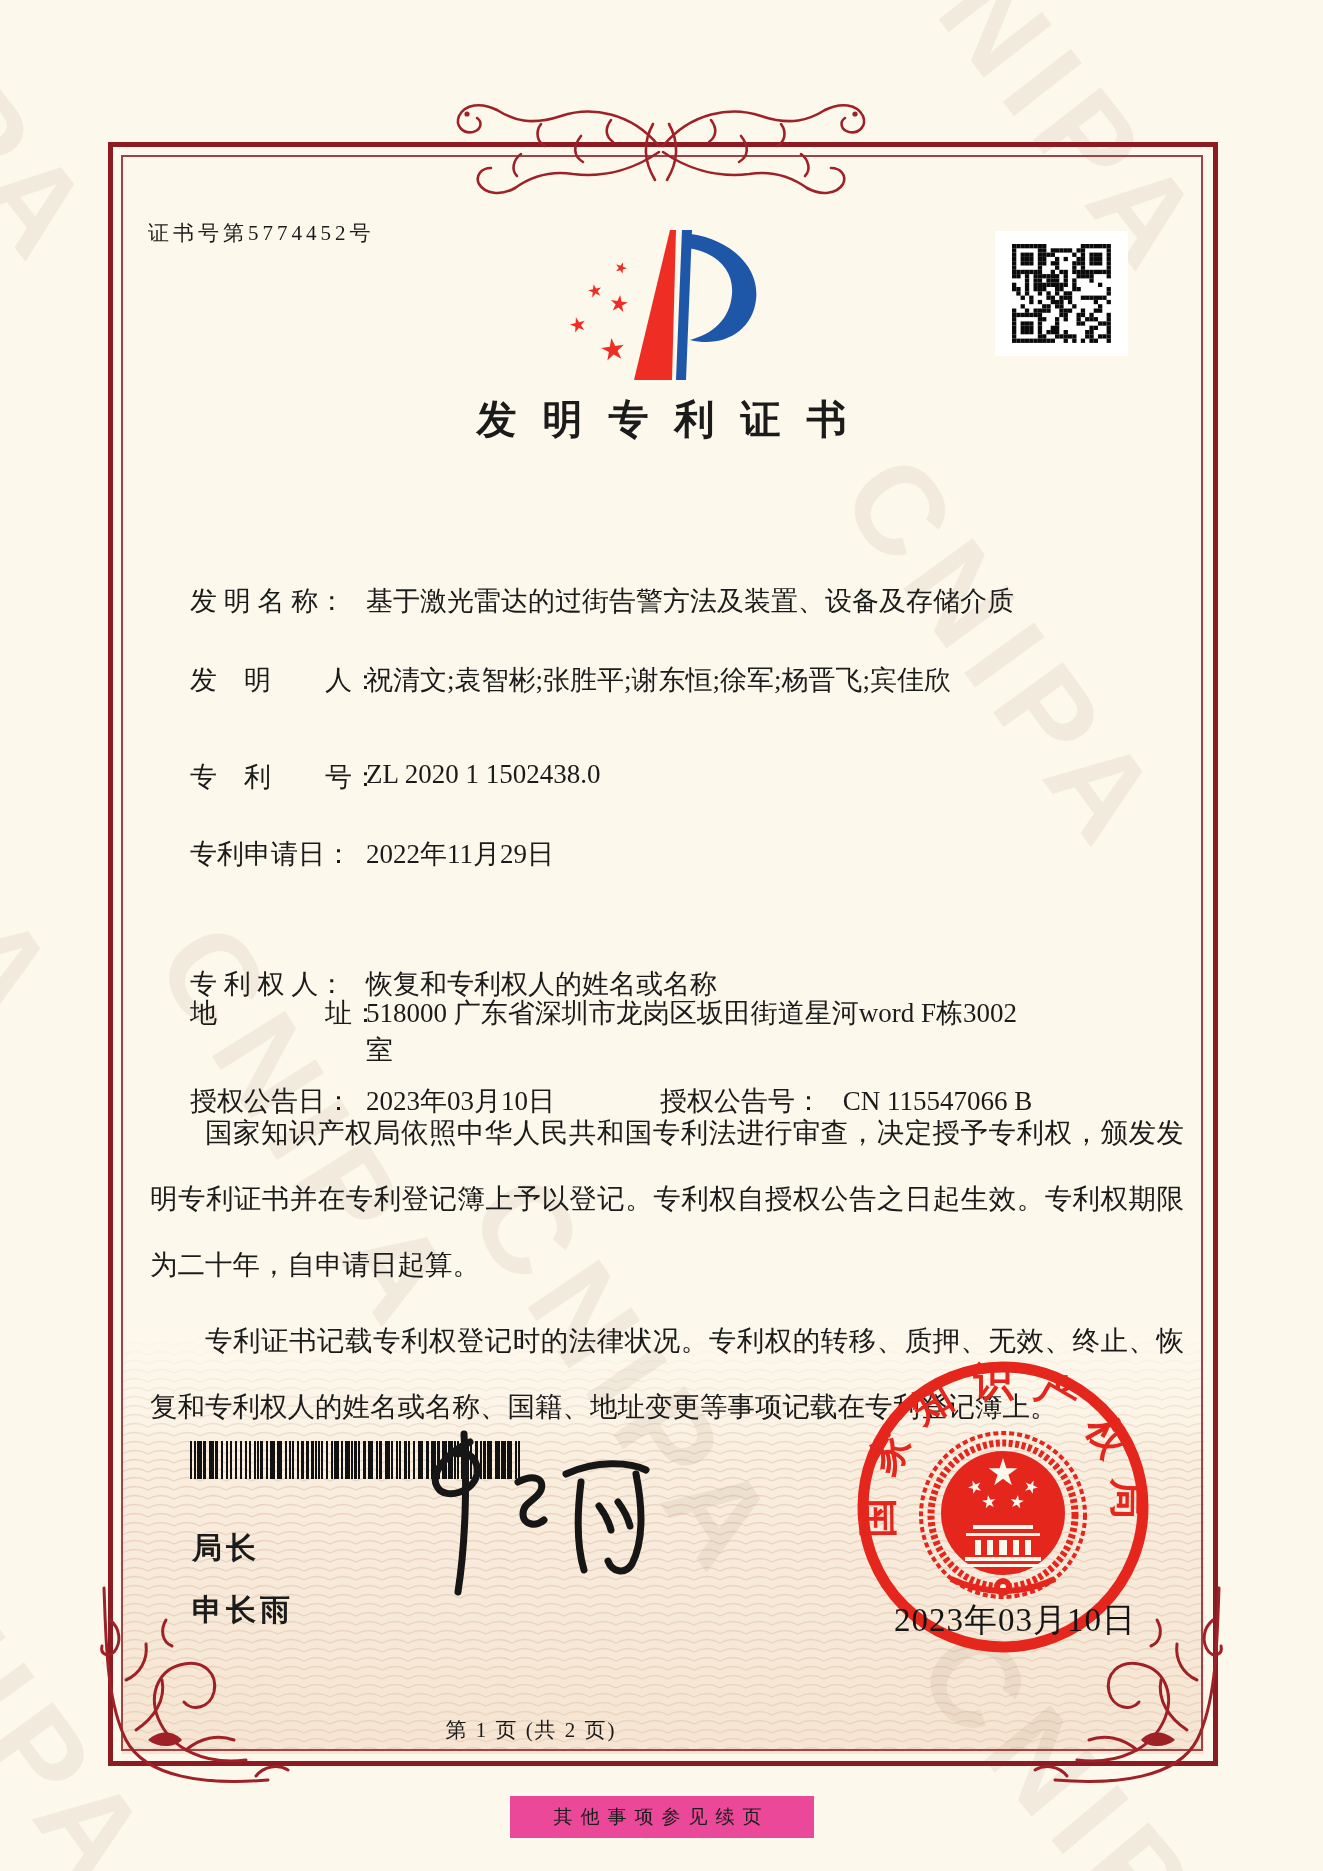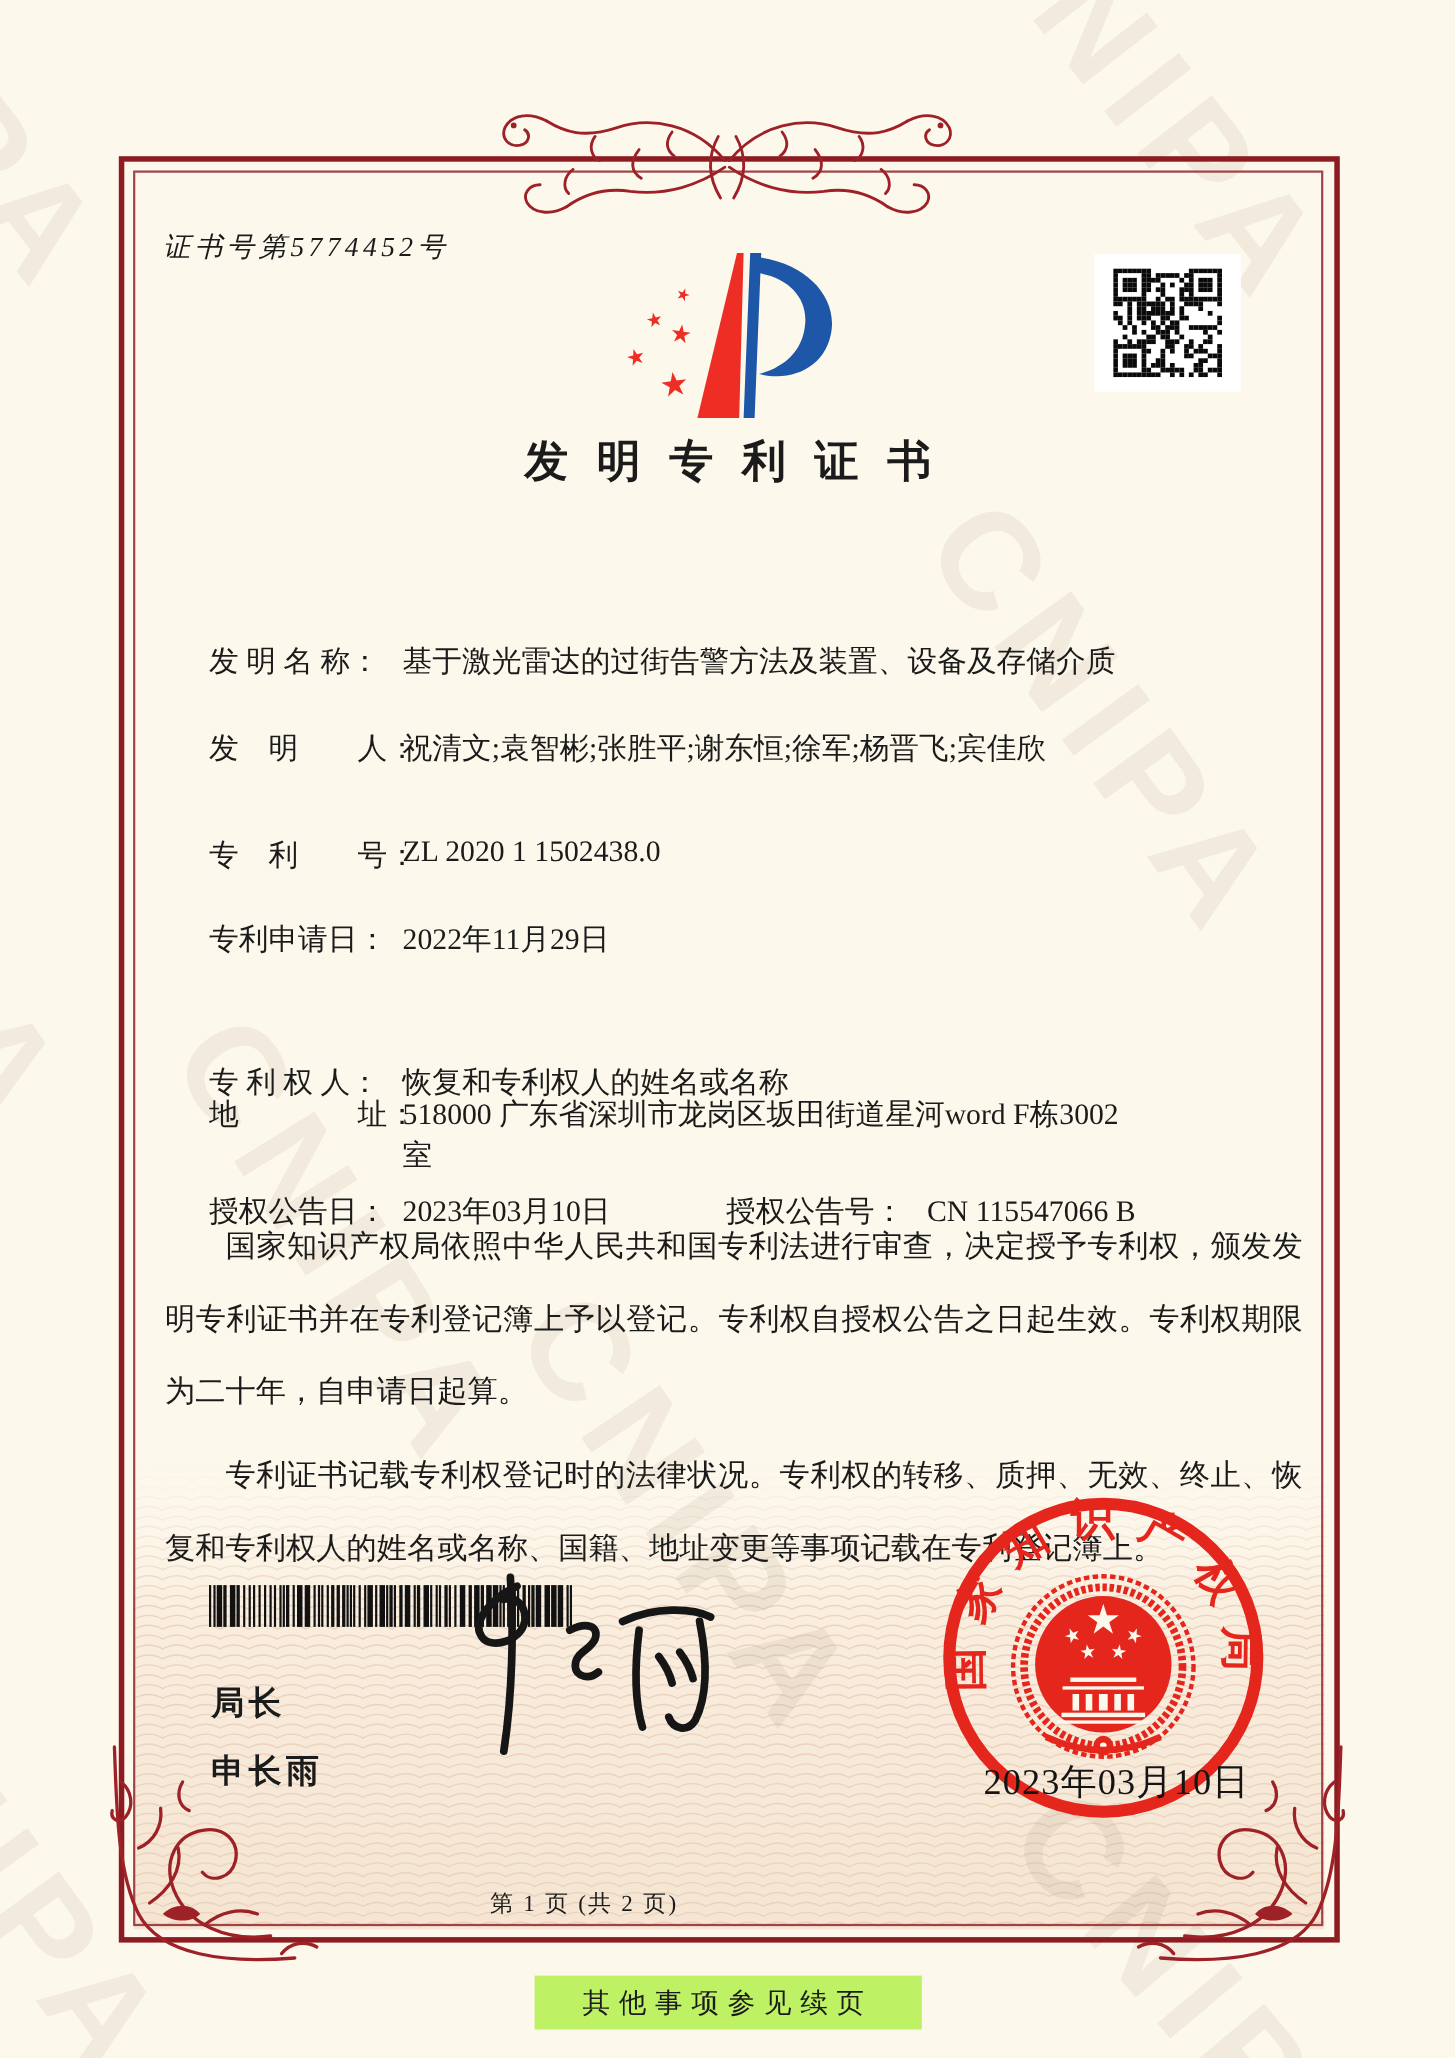--- a/index.html
+++ b/index.html
@@ -20,21 +20,21 @@
   
   .frame-outer{position:absolute;left:108px;top:142px;width:1100px;height:1614px;
       border:5px solid #8c1c22;z-index:3;}
   .frame-inner{position:absolute;left:121px;top:155px;width:1078px;height:1592px;
       border:2px solid #a04349;z-index:3;}
 
   .orn{position:absolute;z-index:4;}
 
   
   .content{position:absolute;inset:0;z-index:5;}
-  .certno{position:absolute;left:148px;top:208px;font-size:25px;letter-spacing:4px;font-style:italic;}
+  .certno{position:absolute;left:148px;top:219px;font-size:21px;letter-spacing:4px;}
   .logo{position:absolute;left:560px;top:228px;}
   .qrbox{position:absolute;left:995px;top:231px;width:133px;height:125px;background:#fff;}
   .qrbox svg{position:absolute;left:17px;top:13px;}
   .title{position:absolute;left:0;width:1323px;top:392px;text-align:center;font-size:40px;
       font-weight:bold;letter-spacing:26px;text-indent:26px;}
   .row{position:absolute;left:190px;font-size:27px;white-space:nowrap;}
   .row .lbl{display:inline-block;}
   .row .val{position:absolute;left:176px;top:0;white-space:nowrap;}
   .row .val2{position:absolute;left:176px;top:37px;}
   .pair2{position:absolute;left:470px;top:0;}
@@ -44,21 +44,21 @@
   .barcode{position:absolute;left:190px;top:1441px;}
   .officer{position:absolute;left:192px;font-family:Liberation Mono, monospace;
       font-weight:bold;font-size:30px;letter-spacing:4px;}
   .sig{position:absolute;left:378px;top:1420px;}
   .seal{position:absolute;left:853px;top:1357px;z-index:6;}
   .sealdate{position:absolute;left:870px;top:1598px;width:290px;text-align:center;font-size:33px;
       color:#141414;z-index:7;letter-spacing:1px;}
   .pagenum{position:absolute;left:0;width:1062px;top:1716px;text-align:center;font-size:21px;
       letter-spacing:2px;z-index:5;}
   .contbox{position:absolute;left:0;width:1323px;top:1796px;text-align:center;z-index:5;}
-  .contbox span{display:inline-block;background:#bef264;padding:8px 44px;font-size:25px;letter-spacing:8px;}
+  .contbox span{display:inline-block;background:#ec4899;padding:8px 44px;font-size:19px;letter-spacing:8px;}
 </style>
 </head>
 <body>
 
 <div class="page">
 
   <div class="wm" style="left:-150px;top:-150px;transform:rotate(52deg);">CNIPA</div>
   <div class="wm" style="left:960px;top:-140px;transform:rotate(52deg);">CNIPA</div>
   <div class="wm" style="left:-160px;top:600px;transform:rotate(56deg);">CNIPA</div>
   <div class="wm" style="left:930px;top:430px;transform:rotate(54deg);">CNIPA</div>

